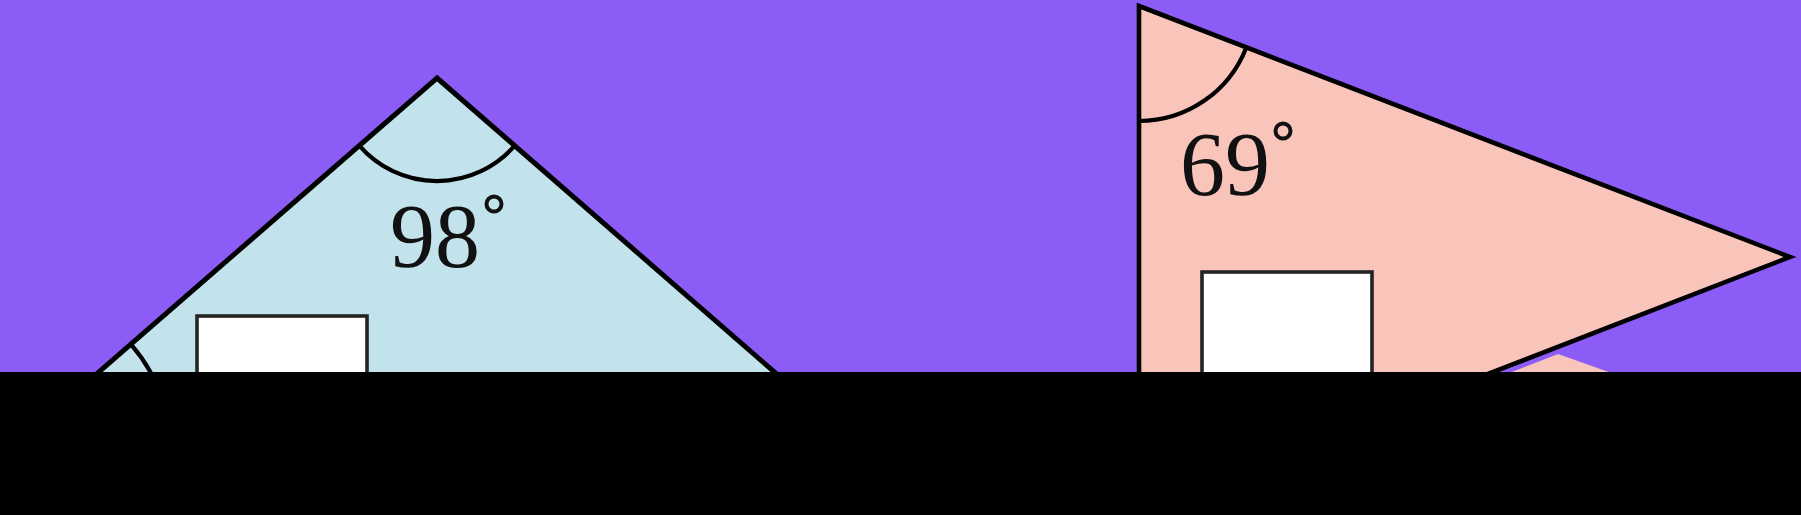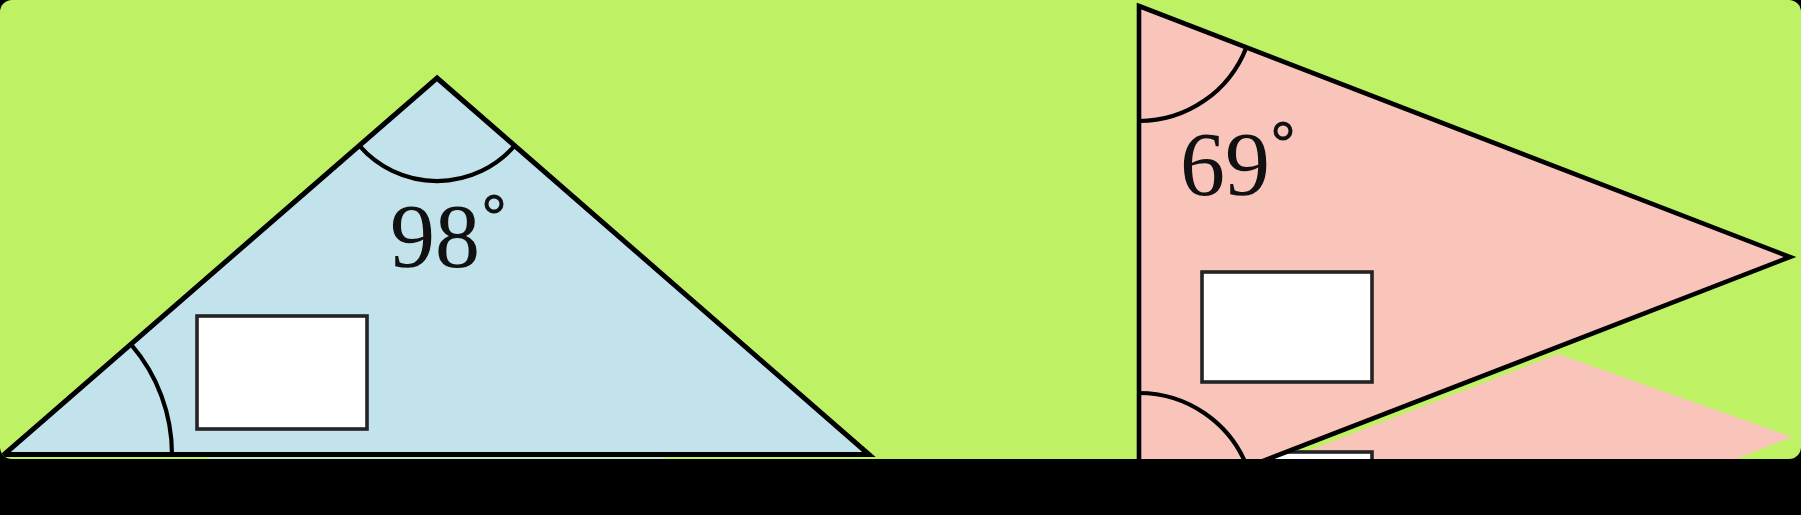--- a/index.html
+++ b/index.html
@@ -1,16 +1,16 @@
 <!DOCTYPE html>
 <html><head>
 <meta charset="utf-8">
 <style>
   html,body{margin:0;padding:0;background:#000;}
-  .canvas{width:1801px;height:459px;position:relative;overflow:hidden;background:#bef264;border-radius:12px;}
+  .canvas{width:1801px;height:372px;position:relative;overflow:hidden;background:#8b5cf6;}
   svg{display:block;}
   text{font-family:"Liberation Serif", serif;}
 </style>
 </head>
 <body>
 
 <div class="canvas">
 <svg width="1801" height="515" viewBox="0 0 1801 515">
 
   <g>

